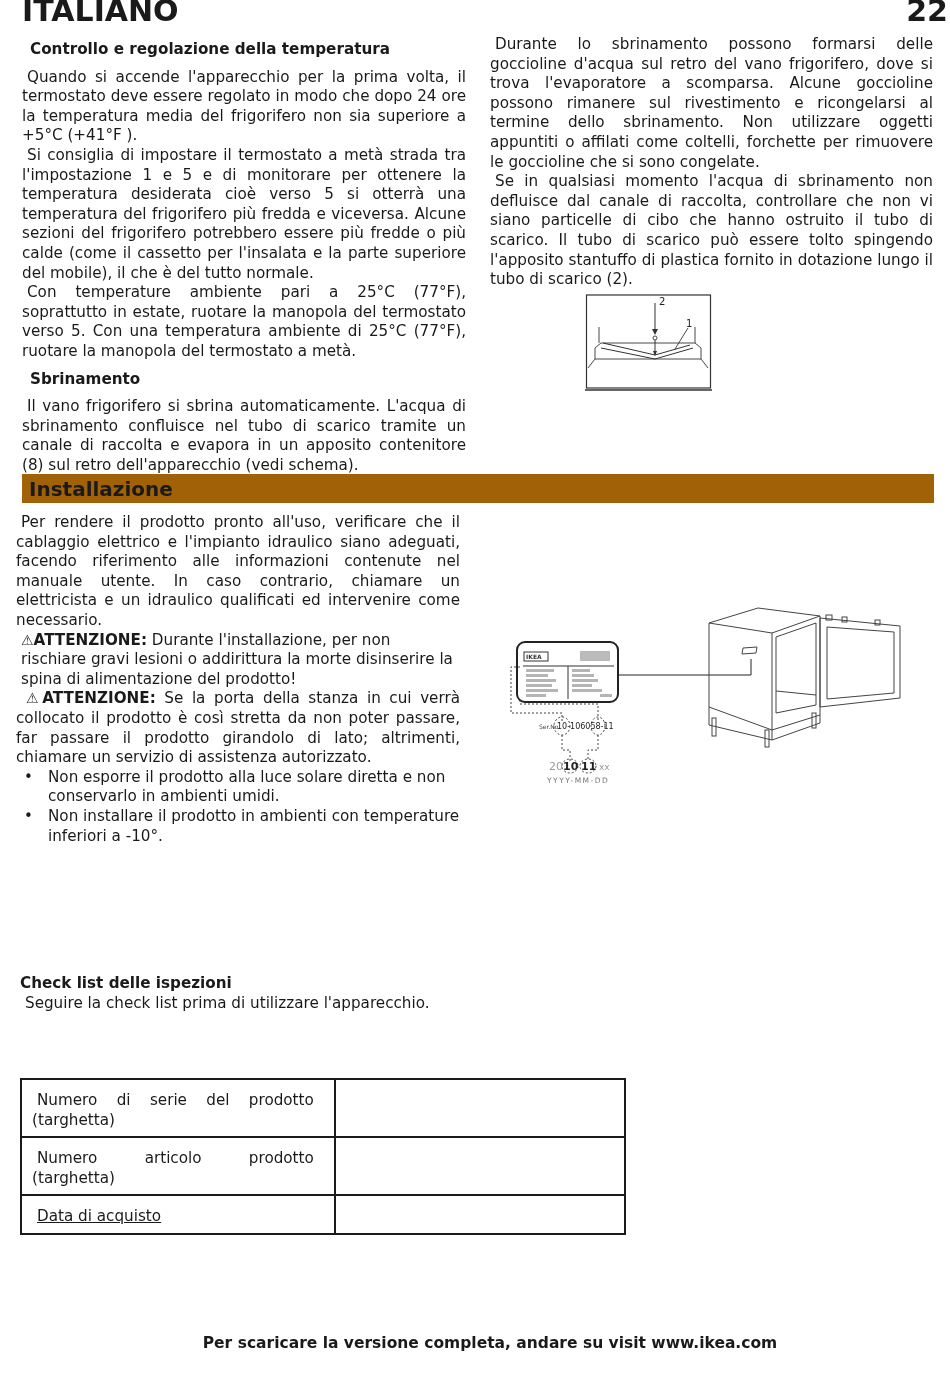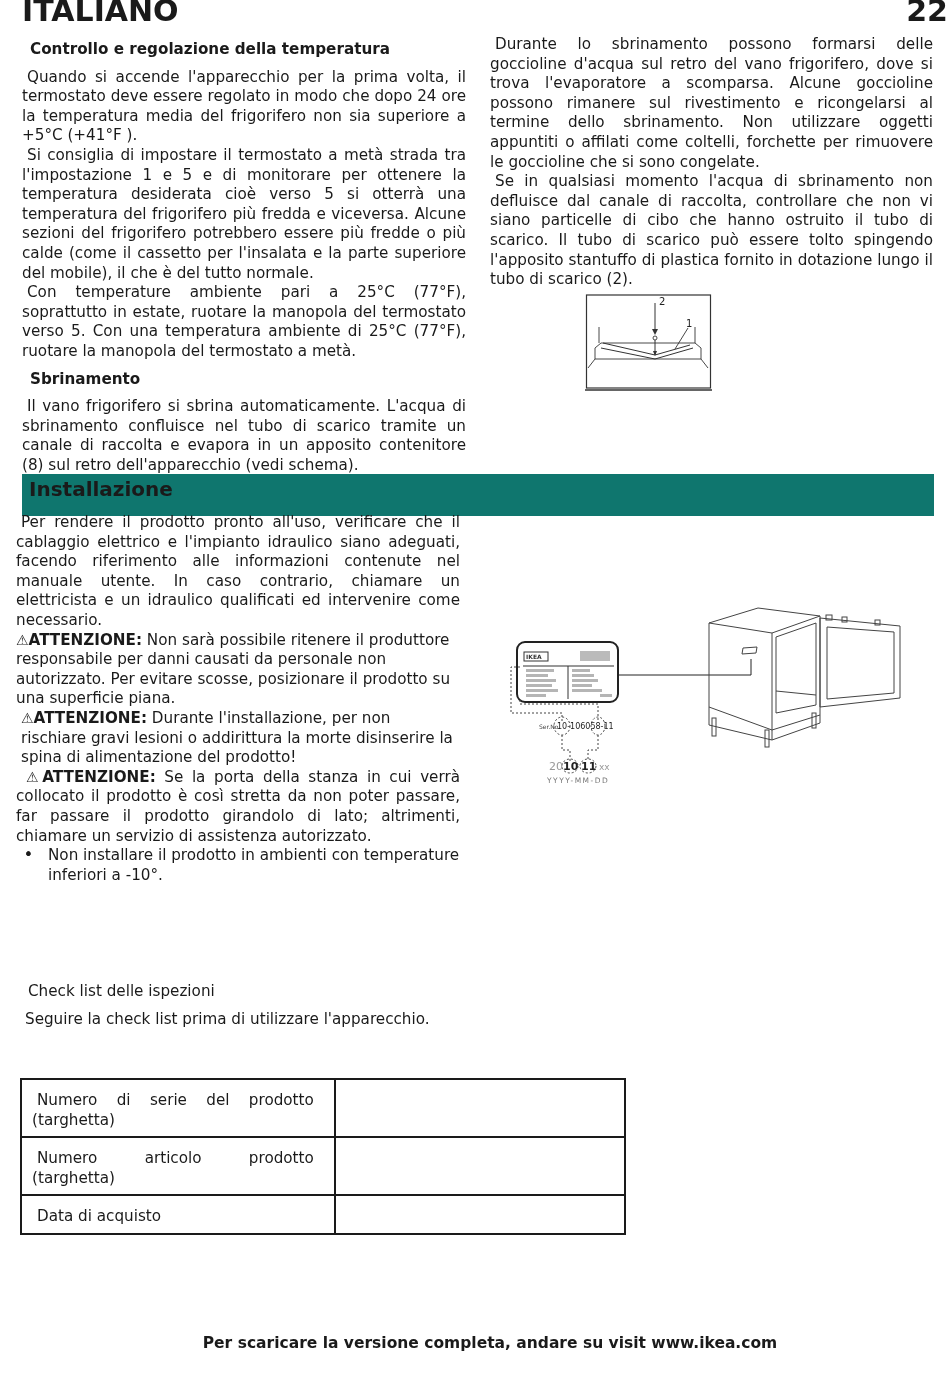--- a/index.html
+++ b/index.html
@@ -17,52 +17,52 @@
   }
   .col {
     font-size: 15.2px; line-height: 19.6px; text-align: justify;
   }
   .col p { margin: 0; }
   .col h3 { margin: 8px; font-size: 15.2px; font-weight: bold; line-height: 19.6px; }
   .left-col { left: 22px; top: 32px; width: 444px; }
   .right-col { left: 490px; top: 35px; width: 443px; }
   .indent { text-indent: 5px; }
   .section-band {
-    left: 22px; top: 474px; width: 912px; height: 42px; background: #0f766e;
+    left: 22px; top: 474px; width: 912px; height: 29px; background: #a16207;
   }
   .section-band span {
     position: absolute; left: 7px; top: 2px; font-size: 20px; font-weight: bold;
     line-height: 26px; color: #1a1a1a;
   }
   .install-col { left: 16px; top: 513px; width: 444px; }
   .left-al { text-align: left; }
   .warn-icon { font-weight: normal; font-size: 14px; }
   .bullets { margin: 0; padding: 0; list-style: none; text-align: left; }
   .bullets li { position: relative; padding-left: 32px; }
   .bullets li .dot {
     position: absolute; left: 8px; top: 0; font-size: 15px;
   }
   .checklist { left: 20px; top: 974px; width: 918px; font-size: 15.2px; line-height: 19.6px; }
-  .checklist h3 { margin: 8px; font-size: 15.2px; font-weight: normal; line-height: 19.6px; }
+  .checklist h3 { margin: 0; font-size: 15.2px; font-weight: bold; line-height: 19.6px; }
   .checklist p { margin: 0; text-align: justify; text-indent: 5px; }
   .check-table {
     left: 20px; top: 1078px; width: 606px; border-collapse: collapse;
     font-size: 15.2px; line-height: 19.6px;
   }
   .check-table td {
     border: 2.5px solid #1a1a1a; vertical-align: top; padding: 0;
   }
   .check-table td.label {
     width: 290px; padding: 11px 20px 0 10px; text-align: justify;
   }
   .check-table td.label .lbl { text-indent: 5px; }
   .check-table td.value { width: 300px; }
   .row1 td { height: 45px; }
   .row2 td { height: 45px; border-radius: 24px; }
-  .row3 td { height: 26px; }
+  .row3 td { height: 26px; text-decoration: underline; }
   .footer {
     left: 0; width: 980px; top: 1333px; text-align: center; font-size: 15.5px;
     font-weight: bold; line-height: 20px;
   }
   svg text { font-family: "DejaVu Sans", sans-serif; }
 </style>
 </head>
 <body>
 
 <div class="abs lang-title">ITALIANO</div>
@@ -104,25 +104,24 @@
     <text x="101" y="34" font-size="10" fill="#222">1</text>
   </svg>
 </div>
 
 <div class="abs section-band">
   <span>Installazione</span>
 </div>
 
 <div class="abs col install-col">
   <p class="indent">Per rendere il prodotto pronto all'uso, verificare che il cablaggio elettrico e l'impianto idraulico siano adeguati, facendo riferimento alle informazioni contenute nel manuale utente. In caso contrario, chiamare un elettricista e un idraulico qualificati ed intervenire come necessario.</p>
-  <p class="left-al"><span class="warn-icon">⚠</span><b>ATTENZIONE:</b><span> Non sarà possibile ritenere il produttore responsabile per danni causati da personale non autorizzato. Per evitare scosse, posizionare il prodotto su una superficie piana.</span></p>
   <p class="left-al" style="padding-left:5px;"><span class="warn-icon">⚠</span><b>ATTENZIONE:</b><span> Durante l'installazione, per non rischiare gravi lesioni o addirittura la morte disinserire la spina di alimentazione del prodotto!</span></p>
   <p style="text-indent:10px;"><span class="warn-icon">⚠</span><b>ATTENZIONE:</b><span> Se la porta della stanza in cui verrà collocato il prodotto è così stretta da non poter passare, far passare il prodotto girandolo di lato; altrimenti, chiamare un servizio di assistenza autorizzato.</span></p>
   <ul class="bullets">
-    <li><span class="dot">•</span></li>
+    <li><span class="dot">•</span><span>Non esporre il prodotto alla luce solare diretta e non conservarlo in ambienti umidi.</span></li>
     <li><span class="dot">•</span><span>Non installare il prodotto in ambienti con temperature inferiori a -10°.</span></li>
   </ul>
 </div>
 
 <div class="abs" style="left:490px; top:595px; width:450px; height:200px;">
   <svg width="450" height="200" viewBox="0 0 450 200">
 
     <rect x="27" y="47" width="101" height="60" rx="8" ry="8" fill="#fff" stroke="#222" stroke-width="2"></rect>
     <rect x="34" y="57" width="24" height="9" fill="#fff" stroke="#333" stroke-width="1"></rect>
     <text x="36" y="64" font-size="6" font-weight="bold" fill="#333">IKEA</text>

